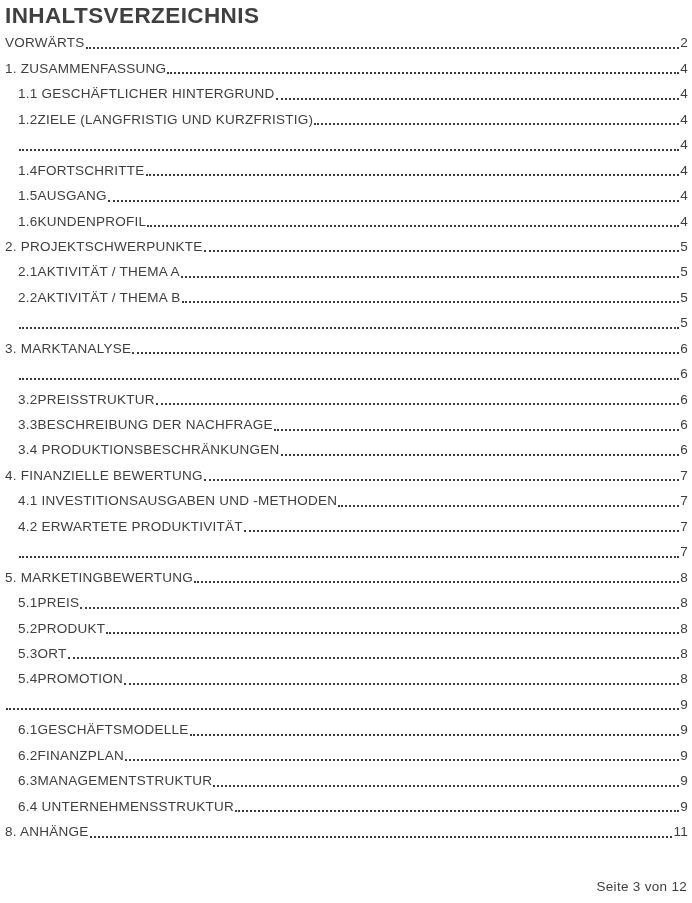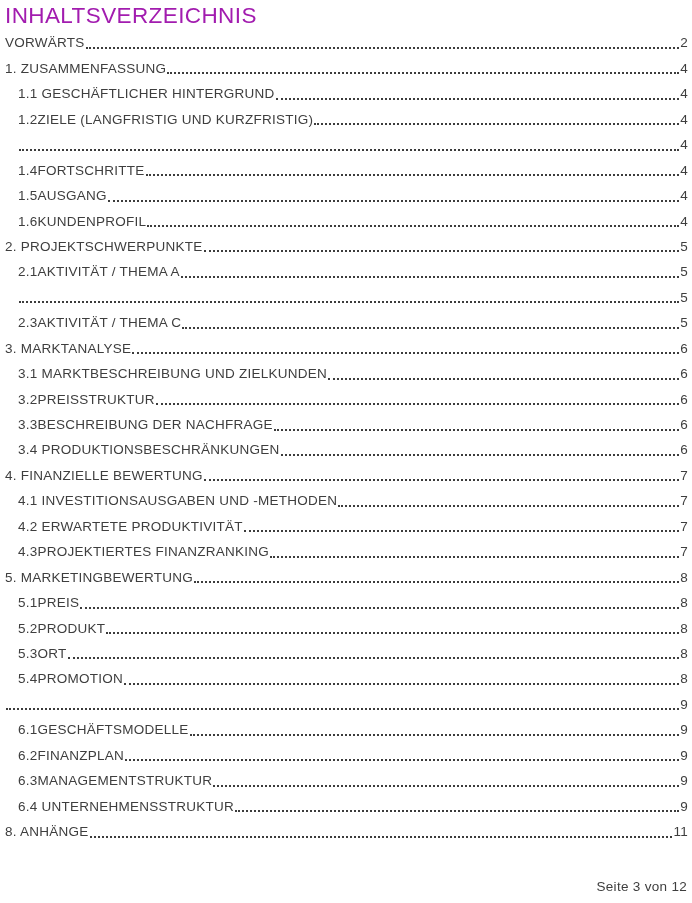--- a/index.html
+++ b/index.html
@@ -16,23 +16,23 @@
     -webkit-font-smoothing: antialiased;
   }
   .page {
     position: absolute;
     inset: 0;
     padding: 3px 4px 0 5px;
     box-sizing: border-box;
   }
   .doc-title {
     margin: 0;
-    color: #a21caf;
+    color: #404040;
     font-size: 22.5px;
-    font-weight: 400;
+    font-weight: 700;
     letter-spacing: 0.4px;
     line-height: 25px;
     white-space: nowrap;
   }
   .toc {
     width: 100%;
   }
   .toc-row {
     display: flex;
     align-items: flex-end;
@@ -118,35 +118,34 @@
     <span class="toc-label">2. PROJEKTSCHWERPUNKTE</span>
     <span class="toc-dots"></span>
     <span class="toc-page">5</span>
   </div>
       <div class="toc-row level-1">
     <span class="toc-label">2.1AKTIVITÄT / THEMA A</span>
     <span class="toc-dots"></span>
     <span class="toc-page">5</span>
   </div>
       <div class="toc-row level-1">
-    <span class="toc-dots"></span>
-    <span class="toc-page">5</span>
-  </div>
-      <div class="toc-row level-1">
-    <span class="toc-label">2.3AKTIVITÄT / THEMA C</span>
+    <span class="toc-label">2.2AKTIVITÄT / THEMA B</span>
+    <span class="toc-dots"></span>
+    <span class="toc-page">5</span>
+  </div>
+      <div class="toc-row level-1">
     <span class="toc-dots"></span>
     <span class="toc-page">5</span>
   </div>
       <div class="toc-row">
     <span class="toc-label">3. MARKTANALYSE</span>
     <span class="toc-dots"></span>
     <span class="toc-page">6</span>
   </div>
       <div class="toc-row level-1">
-    <span class="toc-label">3.1 MARKTBESCHREIBUNG UND ZIELKUNDEN</span>
     <span class="toc-dots"></span>
     <span class="toc-page">6</span>
   </div>
       <div class="toc-row level-1">
     <span class="toc-label">3.2PREISSTRUKTUR</span>
     <span class="toc-dots"></span>
     <span class="toc-page">6</span>
   </div>
       <div class="toc-row level-1">
     <span class="toc-label">3.3BESCHREIBUNG DER NACHFRAGE</span>
@@ -167,21 +166,20 @@
     <span class="toc-label">4.1 INVESTITIONSAUSGABEN UND -METHODEN</span>
     <span class="toc-dots"></span>
     <span class="toc-page">7</span>
   </div>
       <div class="toc-row level-1">
     <span class="toc-label">4.2 ERWARTETE PRODUKTIVITÄT</span>
     <span class="toc-dots"></span>
     <span class="toc-page">7</span>
   </div>
       <div class="toc-row level-1">
-    <span class="toc-label">4.3PROJEKTIERTES FINANZRANKING</span>
     <span class="toc-dots"></span>
     <span class="toc-page">7</span>
   </div>
       <div class="toc-row">
     <span class="toc-label">5. MARKETINGBEWERTUNG</span>
     <span class="toc-dots"></span>
     <span class="toc-page">8</span>
   </div>
       <div class="toc-row level-1">
     <span class="toc-label">5.1PREIS</span>

